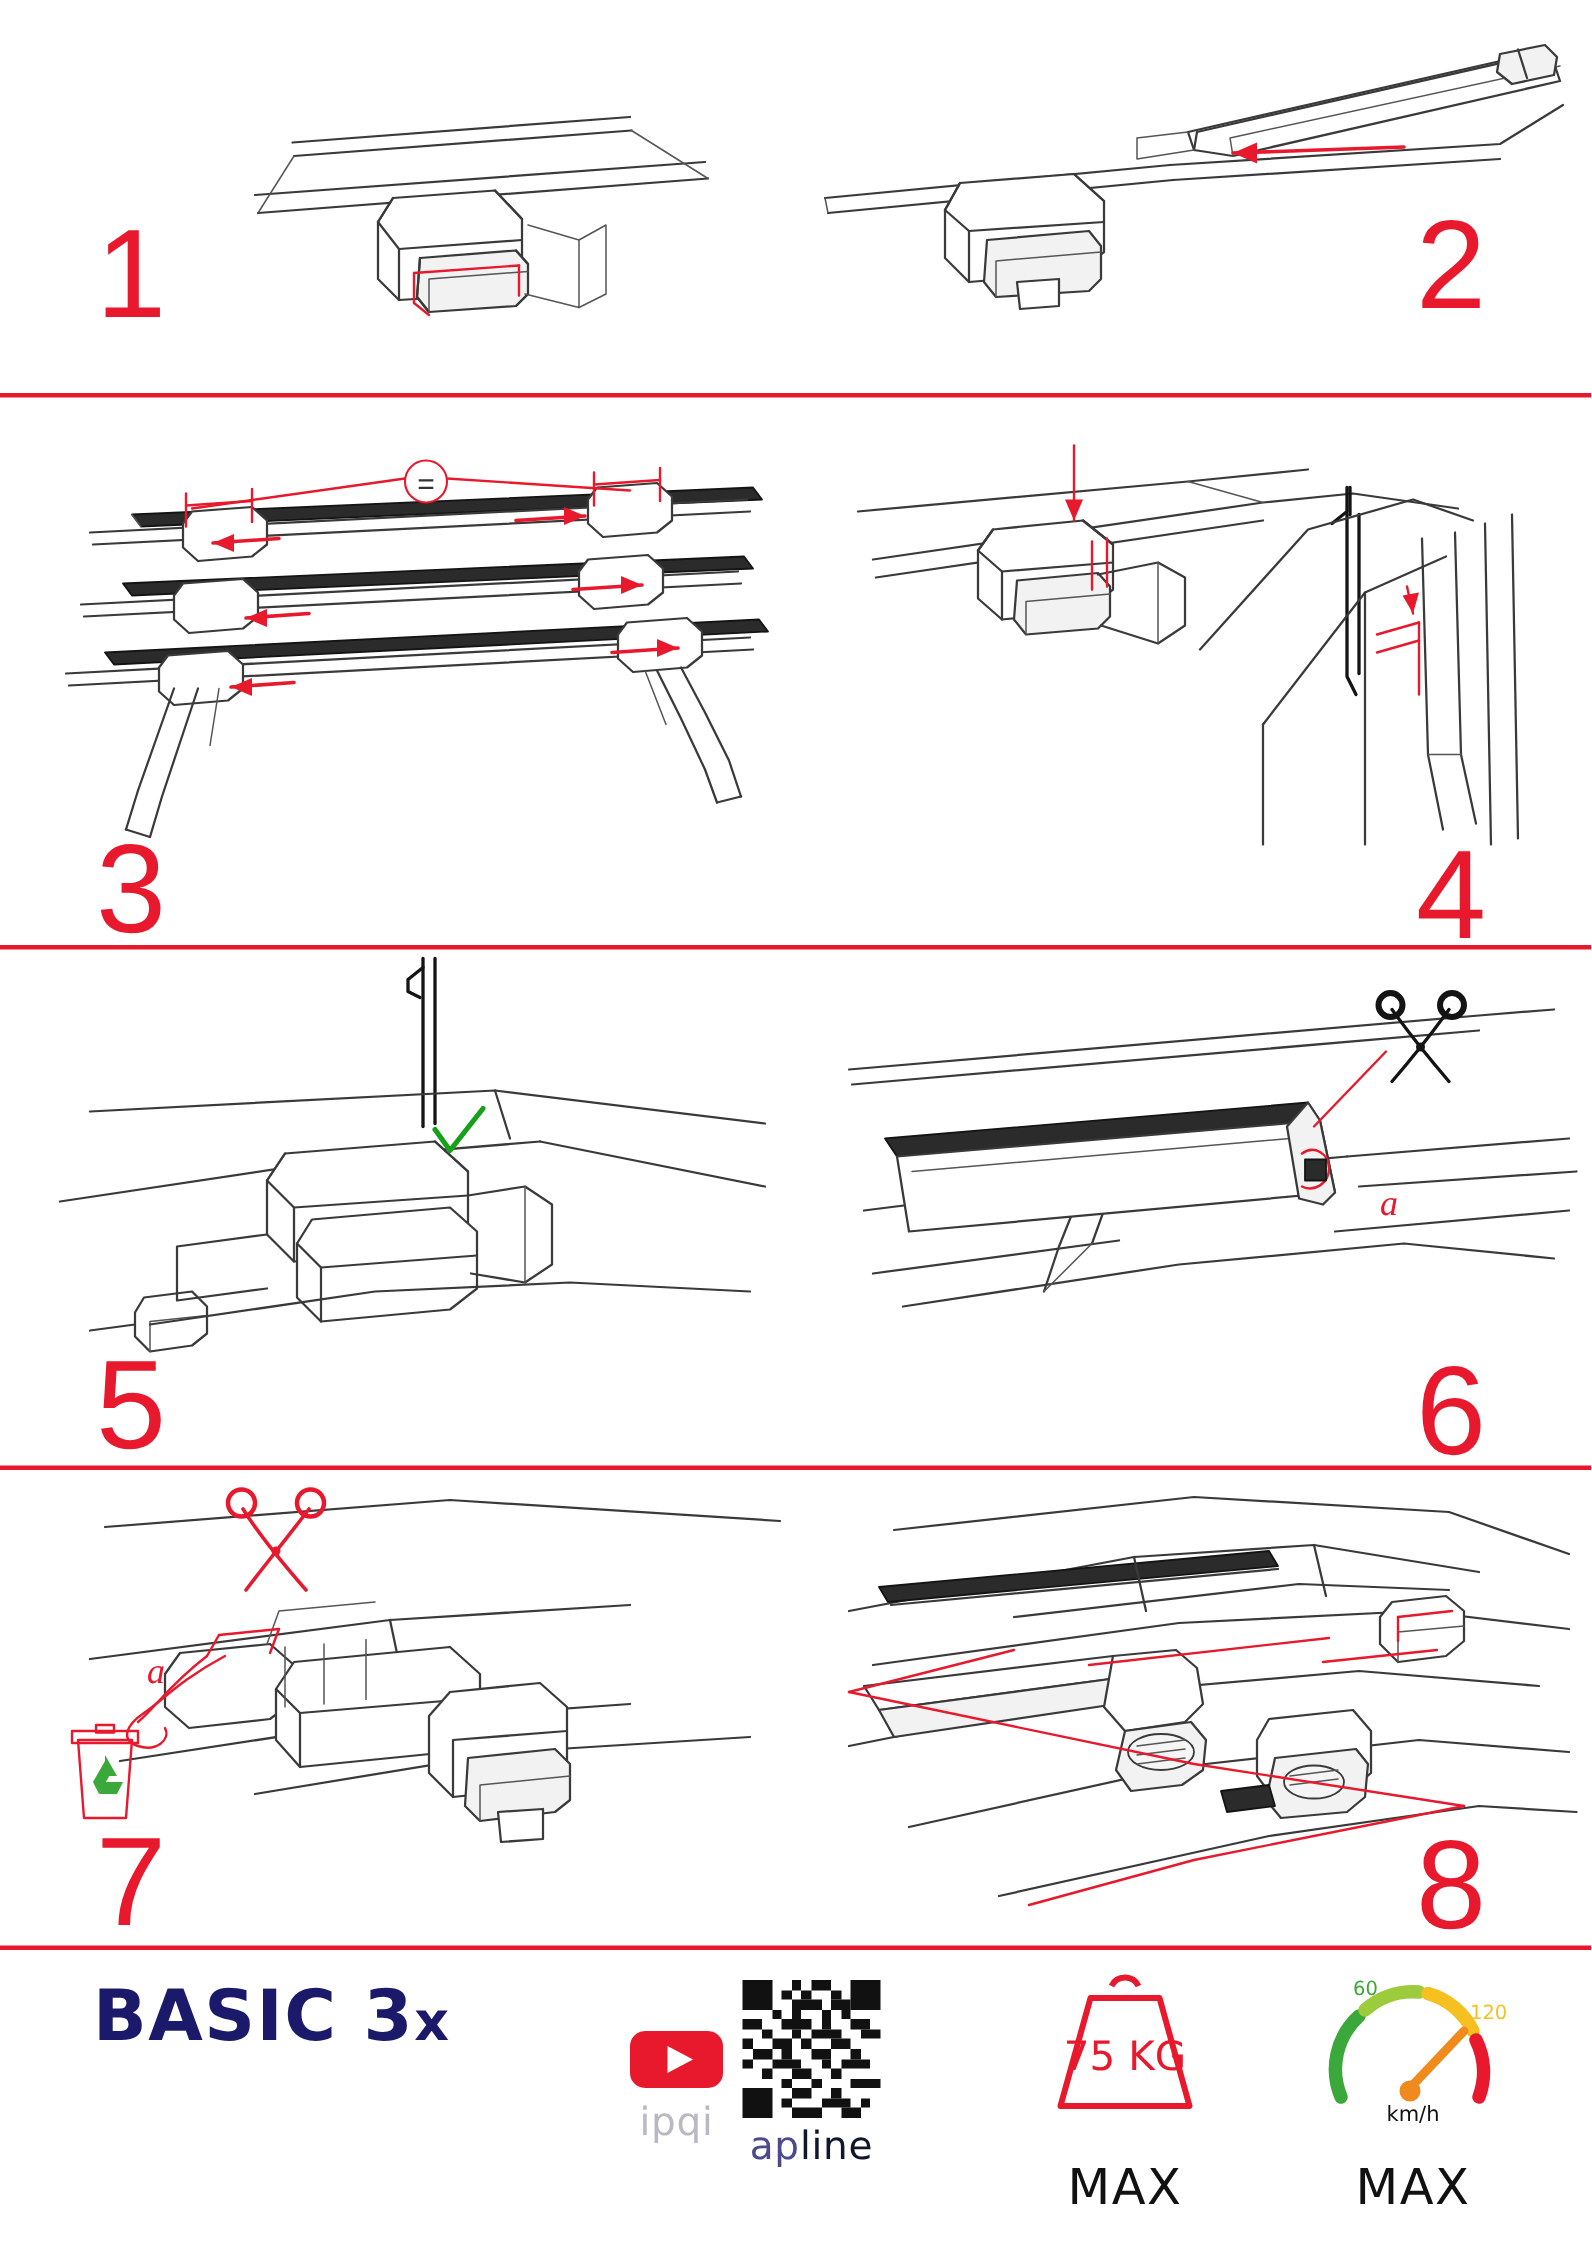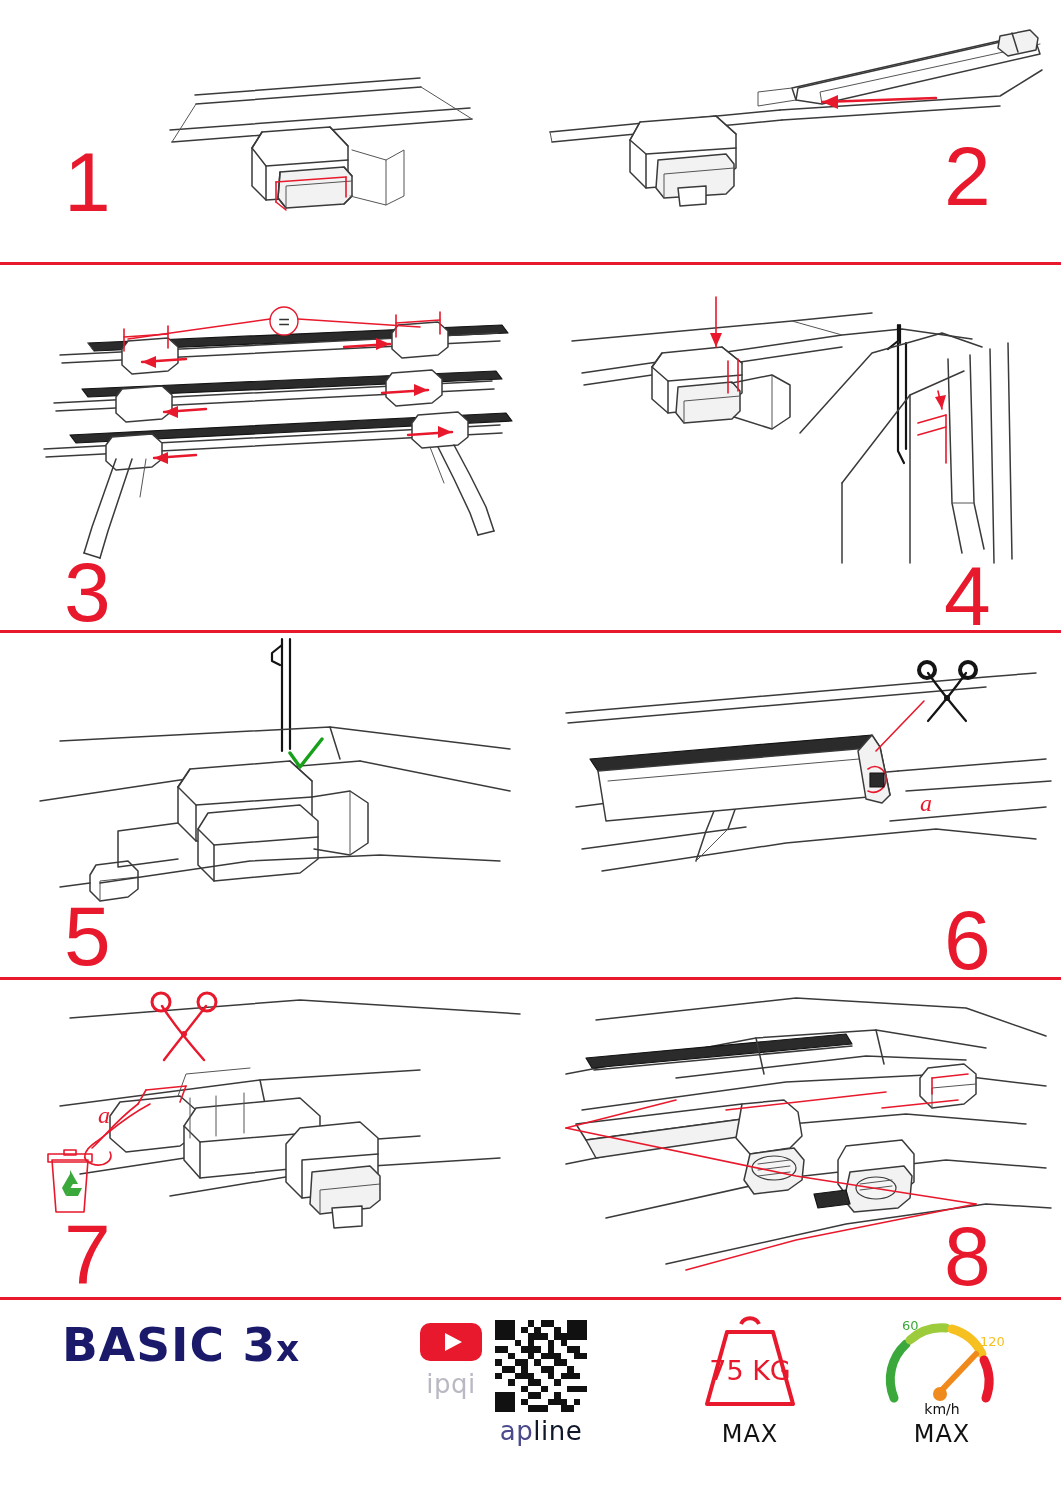--- a/index.html
+++ b/index.html
@@ -103,24 +103,24 @@
   .cap-ipqi { color: #b9b9c4; }
   .cap-apline { color: #4a4a8c; }
   .cap-apline .line { color: #0f172a; }
 
   .maxblock {
     position: absolute;
     text-align: center;
   }
   .max-label {
     font-family: "DejaVu Sans", sans-serif;
-    font-size: 24px;
+    font-size: 33px;
     color: #111;
     letter-spacing: 1px;
-    margin-top: 2px;
+    margin-top: 20px;
   }
   .kgtxt {
     font-family: "DejaVu Sans", sans-serif;
     font-size: 27px;
     fill: #e8192c;
   }
   .qr {
     display: grid;
     width: 92px;
     height: 92px;
@@ -433,21 +433,21 @@
   </div>
   <div class="stepnum" style="left:944px;top:1214px">8</div>
 
   <div id="footer">
 
     <div class="brandblock">
       <div class="brand-basic"><span>BASIC 3</span><span class="x">x</span></div>
     </div>
 
 
-    <div class="logo-item" style="left:386px;top:19px;width:130px">
+    <div class="logo-item" style="left:386px;top:50px;width:130px">
       <svg width="66" height="46" viewBox="0 0 66 46" style="margin:0 auto">
         <rect x="2" y="4" width="62" height="38" rx="10" fill="#e8192c"></rect>
         <path d="M27 14 L44 23 L27 32 Z" fill="#ffffff"></path>
       </svg>
       <div class="logo-cap cap-ipqi">ipqi</div>
     </div>
 
     <div class="logo-item" style="left:466px;top:20px;width:150px">
       <div class="qr" style="margin:0 auto">
         <i style="grid-area:1/1/4/4"></i>

